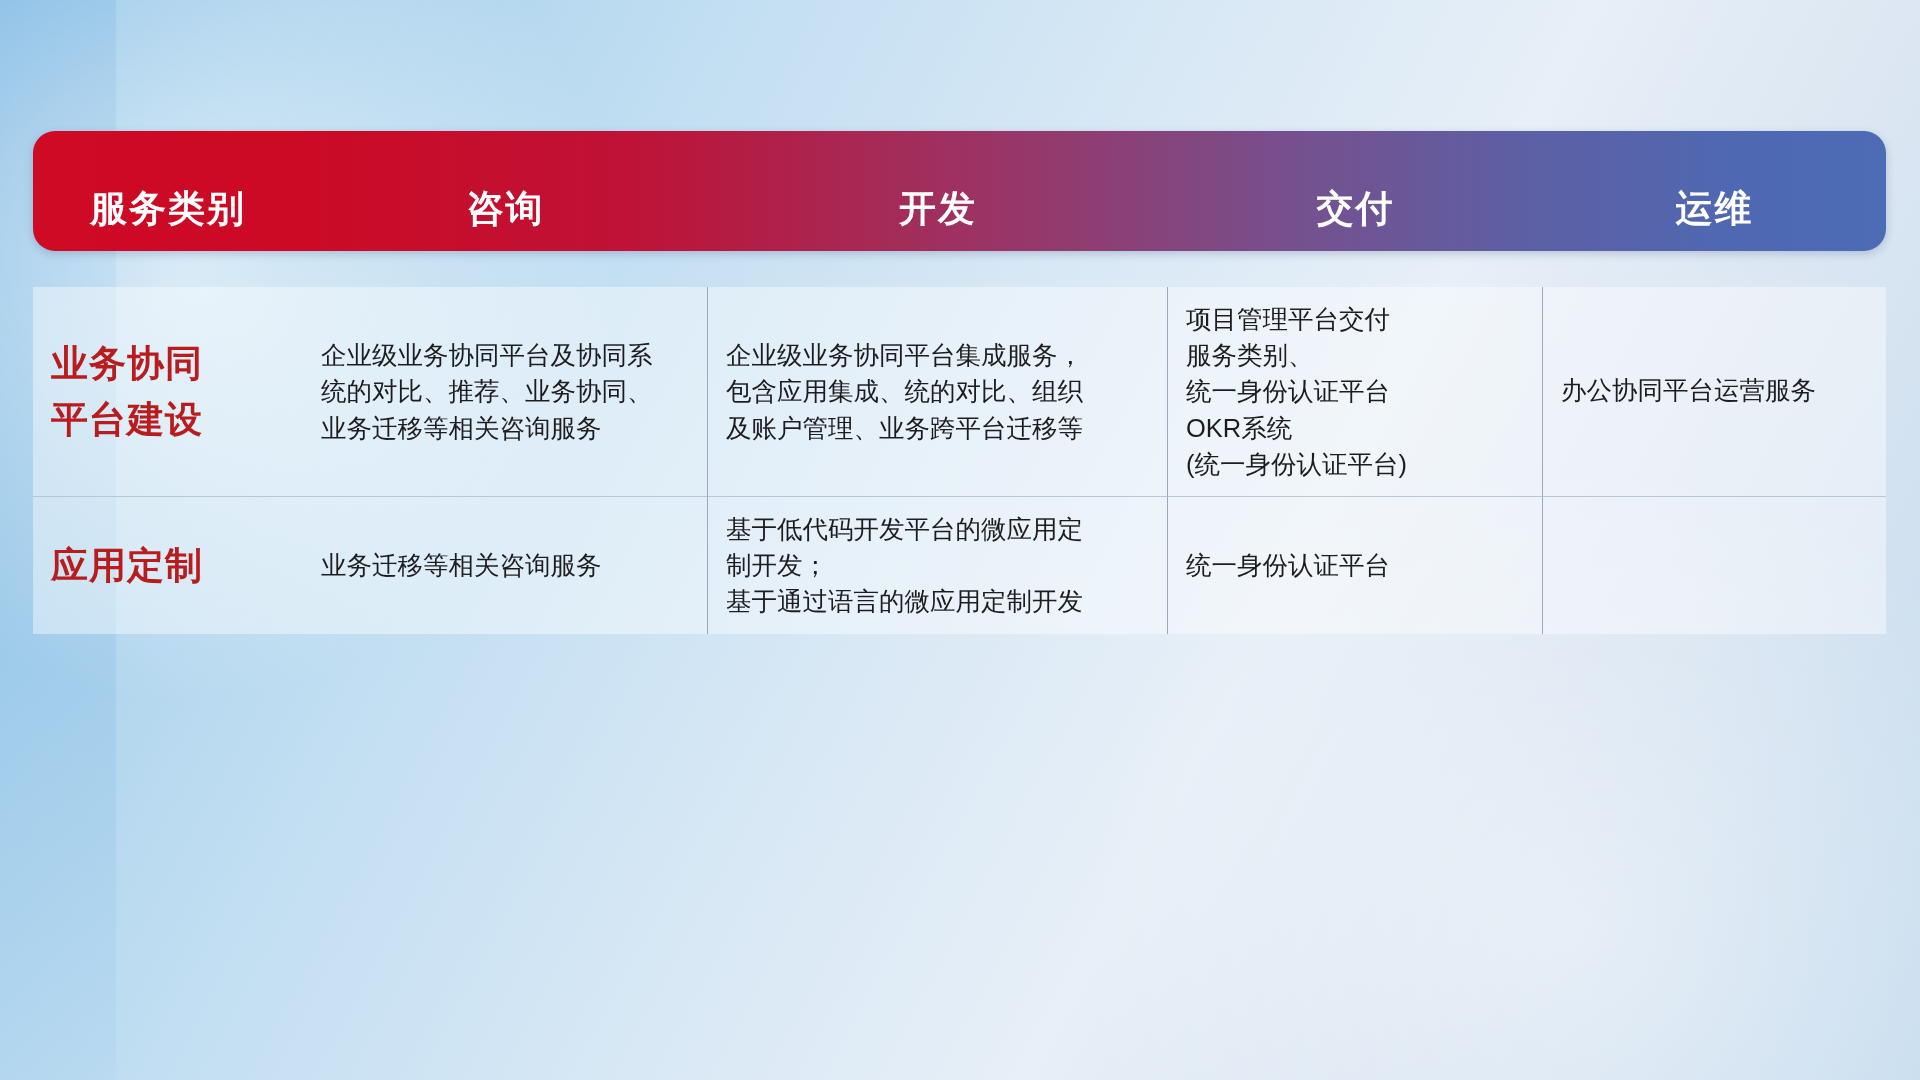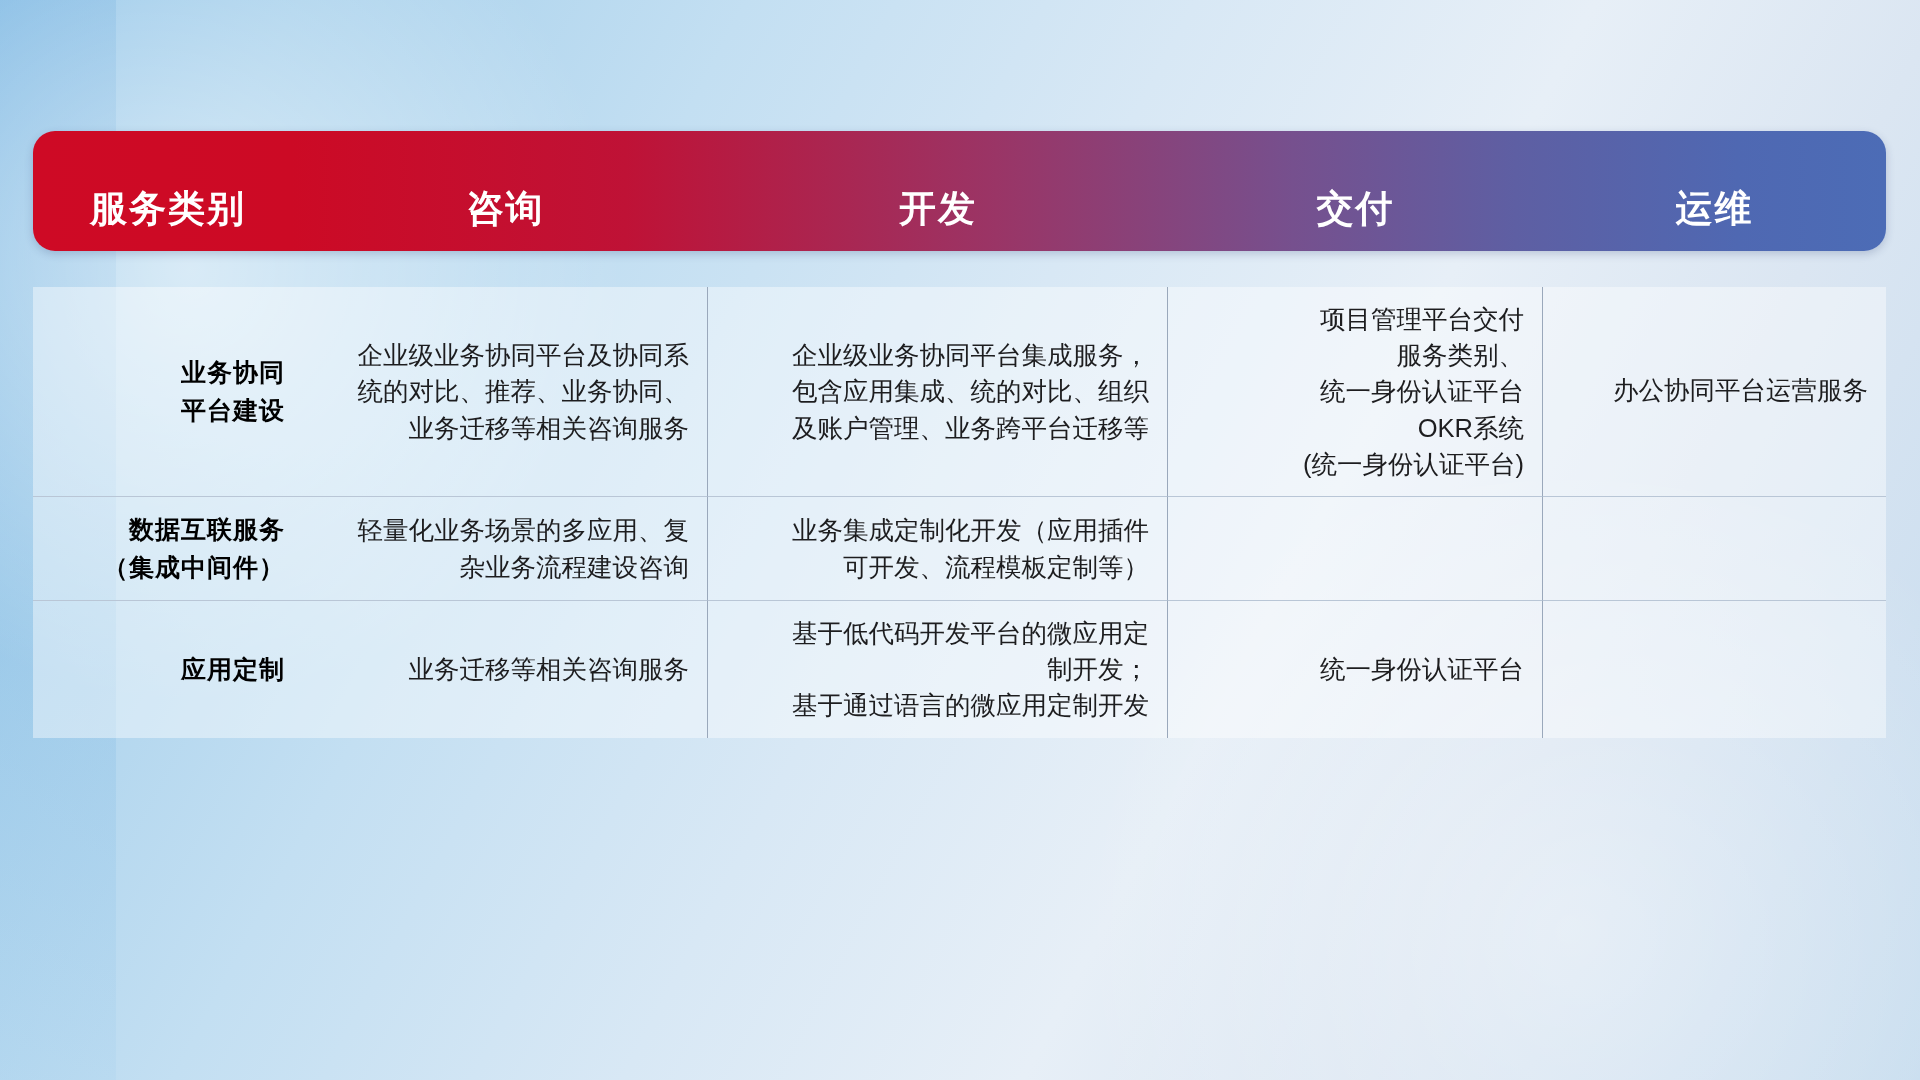--- a/index.html
+++ b/index.html
@@ -112,39 +112,39 @@
     box-shadow: 0 3px 9px rgba(40,60,110,.22);
     z-index: 1;
   }
 
   
   tbody td {
     padding: 14px 18px;
     font-size: 25.5px;
     line-height: 1.42;
     color: #1d1d1f;
-    text-align: right;
+    text-align: left;
     vertical-align: middle;
     background: rgba(255,255,255,.42);
     border-right: 1.6px solid #9aa8bb;
     border-bottom: 1.6px solid #b9c6d6;
     word-break: break-word;
   }
   tbody tr:last-child td {
     border-bottom: none;
   }
   tbody td:last-child {
     border-right: none;
     font-family: Liberation Serif, serif;
   }
   
   tbody td.cat-cell {
     border-right: none;
-    color: #000000;
-    font-size: 25px;
+    color: #b91c1c;
+    font-size: 37px;
     font-weight: bold;
     letter-spacing: 1px;
     line-height: 1.5;
   }
 
   .cell-line {
     display: block;
   }
 
   
@@ -203,36 +203,20 @@
             <span class="cell-line">统一身份认证平台</span>
             <span class="cell-line">OKR系统</span>
             <span class="cell-line">(统一身份认证平台)</span>
           </td>
           <td>
             <span class="cell-line">办公协同平台运营服务</span>
           </td>
         </tr>
         <tr>
           <td class="cat-cell">
-            <span class="cell-line">数据互联服务</span>
-            <span class="cell-line">（集成中间件）</span>
-          </td>
-          <td>
-            <span class="cell-line">轻量化业务场景的多应用、复</span>
-            <span class="cell-line">杂业务流程建设咨询</span>
-          </td>
-          <td>
-            <span class="cell-line">业务集成定制化开发（应用插件</span>
-            <span class="cell-line">可开发、流程模板定制等）</span>
-          </td>
-          <td></td>
-          <td></td>
-        </tr>
-        <tr>
-          <td class="cat-cell">
             <span class="cell-line">应用定制</span>
           </td>
           <td>
             <span class="cell-line">业务迁移等相关咨询服务</span>
           </td>
           <td>
             <span class="cell-line">基于低代码开发平台的微应用定</span>
             <span class="cell-line">制开发；</span>
             <span class="cell-line">基于通过语言的微应用定制开发</span>
           </td>

